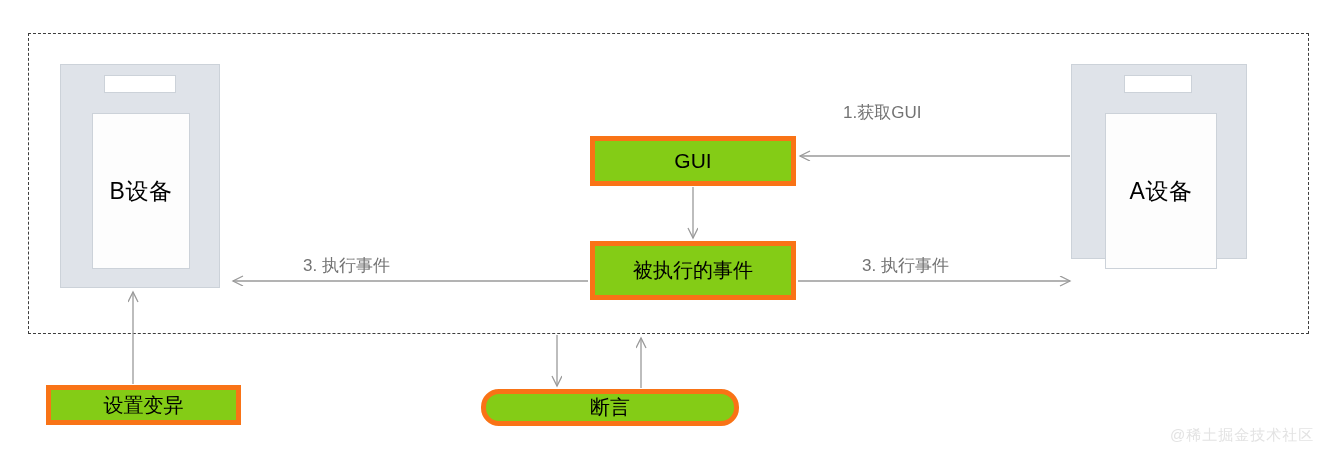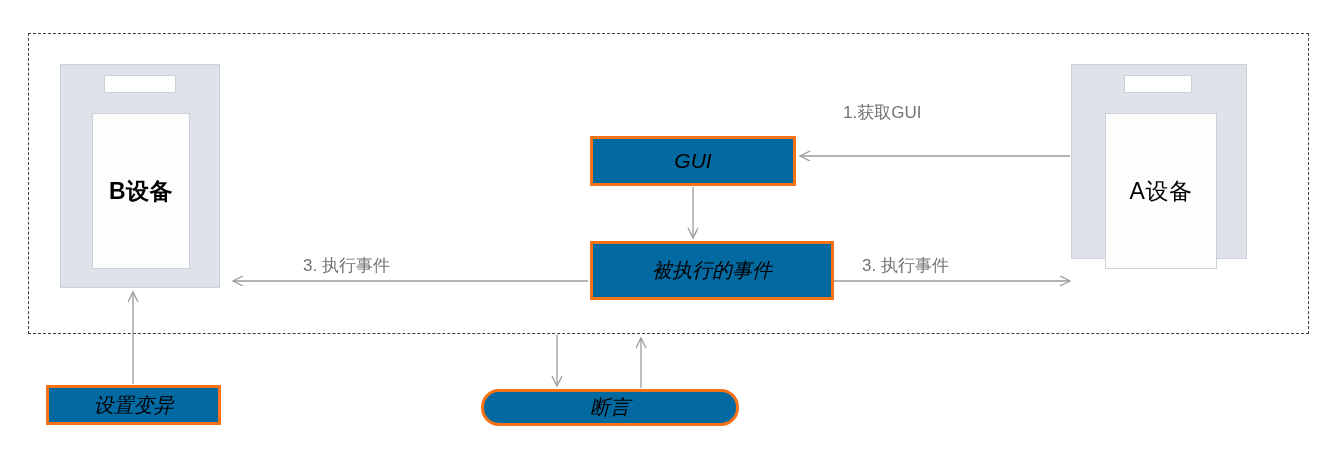--- a/index.html
+++ b/index.html
@@ -54,26 +54,25 @@
     font-size: 23px;
     color: #000000;
     letter-spacing: 0.5px;
     white-space: nowrap;
   }
 
   
   .node-box {
     position: absolute;
     box-sizing: border-box;
-    background: #0369a1;
-    border: 3px solid #f97316;
+    background: #84cc16;
+    border: 5px solid #f97316;
     display: flex;
     align-items: center;
     justify-content: center;
-    font-style: italic;
   }
   .node-label {
     font-size: 20px;
     color: #000000;
     white-space: nowrap;
   }
   .node-label.latin {
     font-size: 21px;
   }
 
@@ -129,51 +128,52 @@
       <line x1="798" y1="281" x2="1070" y2="281"></line>
 
       <line x1="133" y1="384" x2="133" y2="292"></line>
 
       <line x1="557" y1="335" x2="557" y2="386"></line>
 
       <line x1="641" y1="388" x2="641" y2="338"></line>
     </g>
   </svg>
 
-  <div class="device" style="left:60px; top:64px; width:160px; height:224px;font-weight:bold;">
+  <div class="device" style="left:60px; top:64px; width:160px; height:224px;">
     <div class="device-speaker" style="left:43px; top:10px; width:72px; height:18px;"></div>
     <div class="device-screen" style="left:31px; top:48px; width:98px; height:156px;">
       <span class="device-label">B设备</span>
     </div>
   </div>
 
   <div class="device" style="left:1071px; top:64px; width:176px; height:195px;">
     <div class="device-speaker" style="left:52px; top:10px; width:68px; height:18px;"></div>
     <div class="device-screen" style="left:33px; top:48px; width:112px; height:156px;">
       <span class="device-label">A设备</span>
     </div>
   </div>
 
   <div class="node-box" style="left:590px; top:136px; width:206px; height:50px;">
     <span class="node-label latin">GUI</span>
   </div>
 
-  <div class="node-box" style="left:590px; top:241px; width:244px; height:59px;">
+  <div class="node-box" style="left:590px; top:241px; width:206px; height:59px;">
     <span class="node-label">被执行的事件</span>
   </div>
 
-  <div class="node-box" style="left:46px; top:385px; width:175px; height:40px;">
+  <div class="node-box" style="left:46px; top:385px; width:195px; height:40px;">
     <span class="node-label">设置变异</span>
   </div>
 
   <div class="node-box" style="left:481px; top:389px; width:258px; height:37px;border-radius:18px;">
     <span class="node-label">断言</span>
   </div>
 
   <span class="edge-label" style="left:843px; top:101px;">1.获取GUI</span>
 
 
   <span class="edge-label" style="left:303px; top:254px;">3. 执行事件</span>
 
   <span class="edge-label" style="left:862px; top:254px;">3. 执行事件</span>
 
+  <span class="watermark" style="left:1170px; top:426px;">@稀土掘金技术社区</span>
 
 </div>
 
 </body></html>

